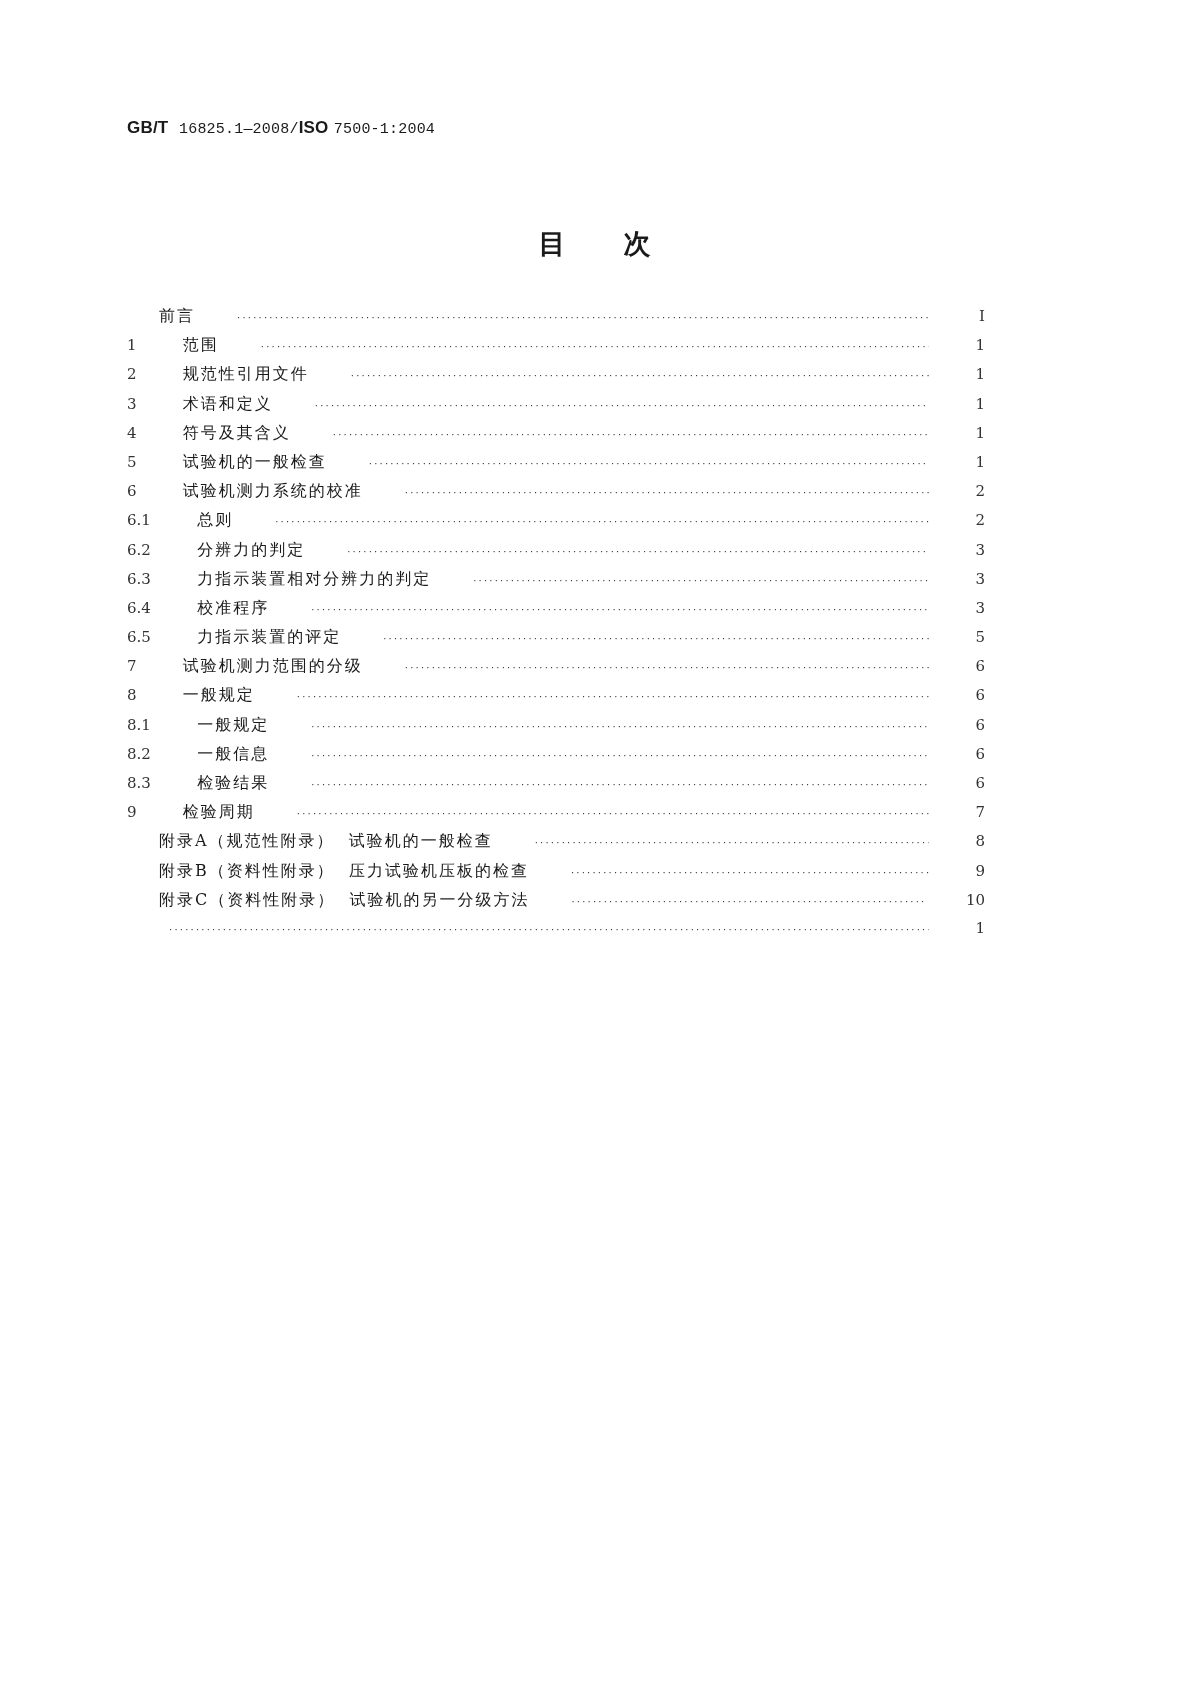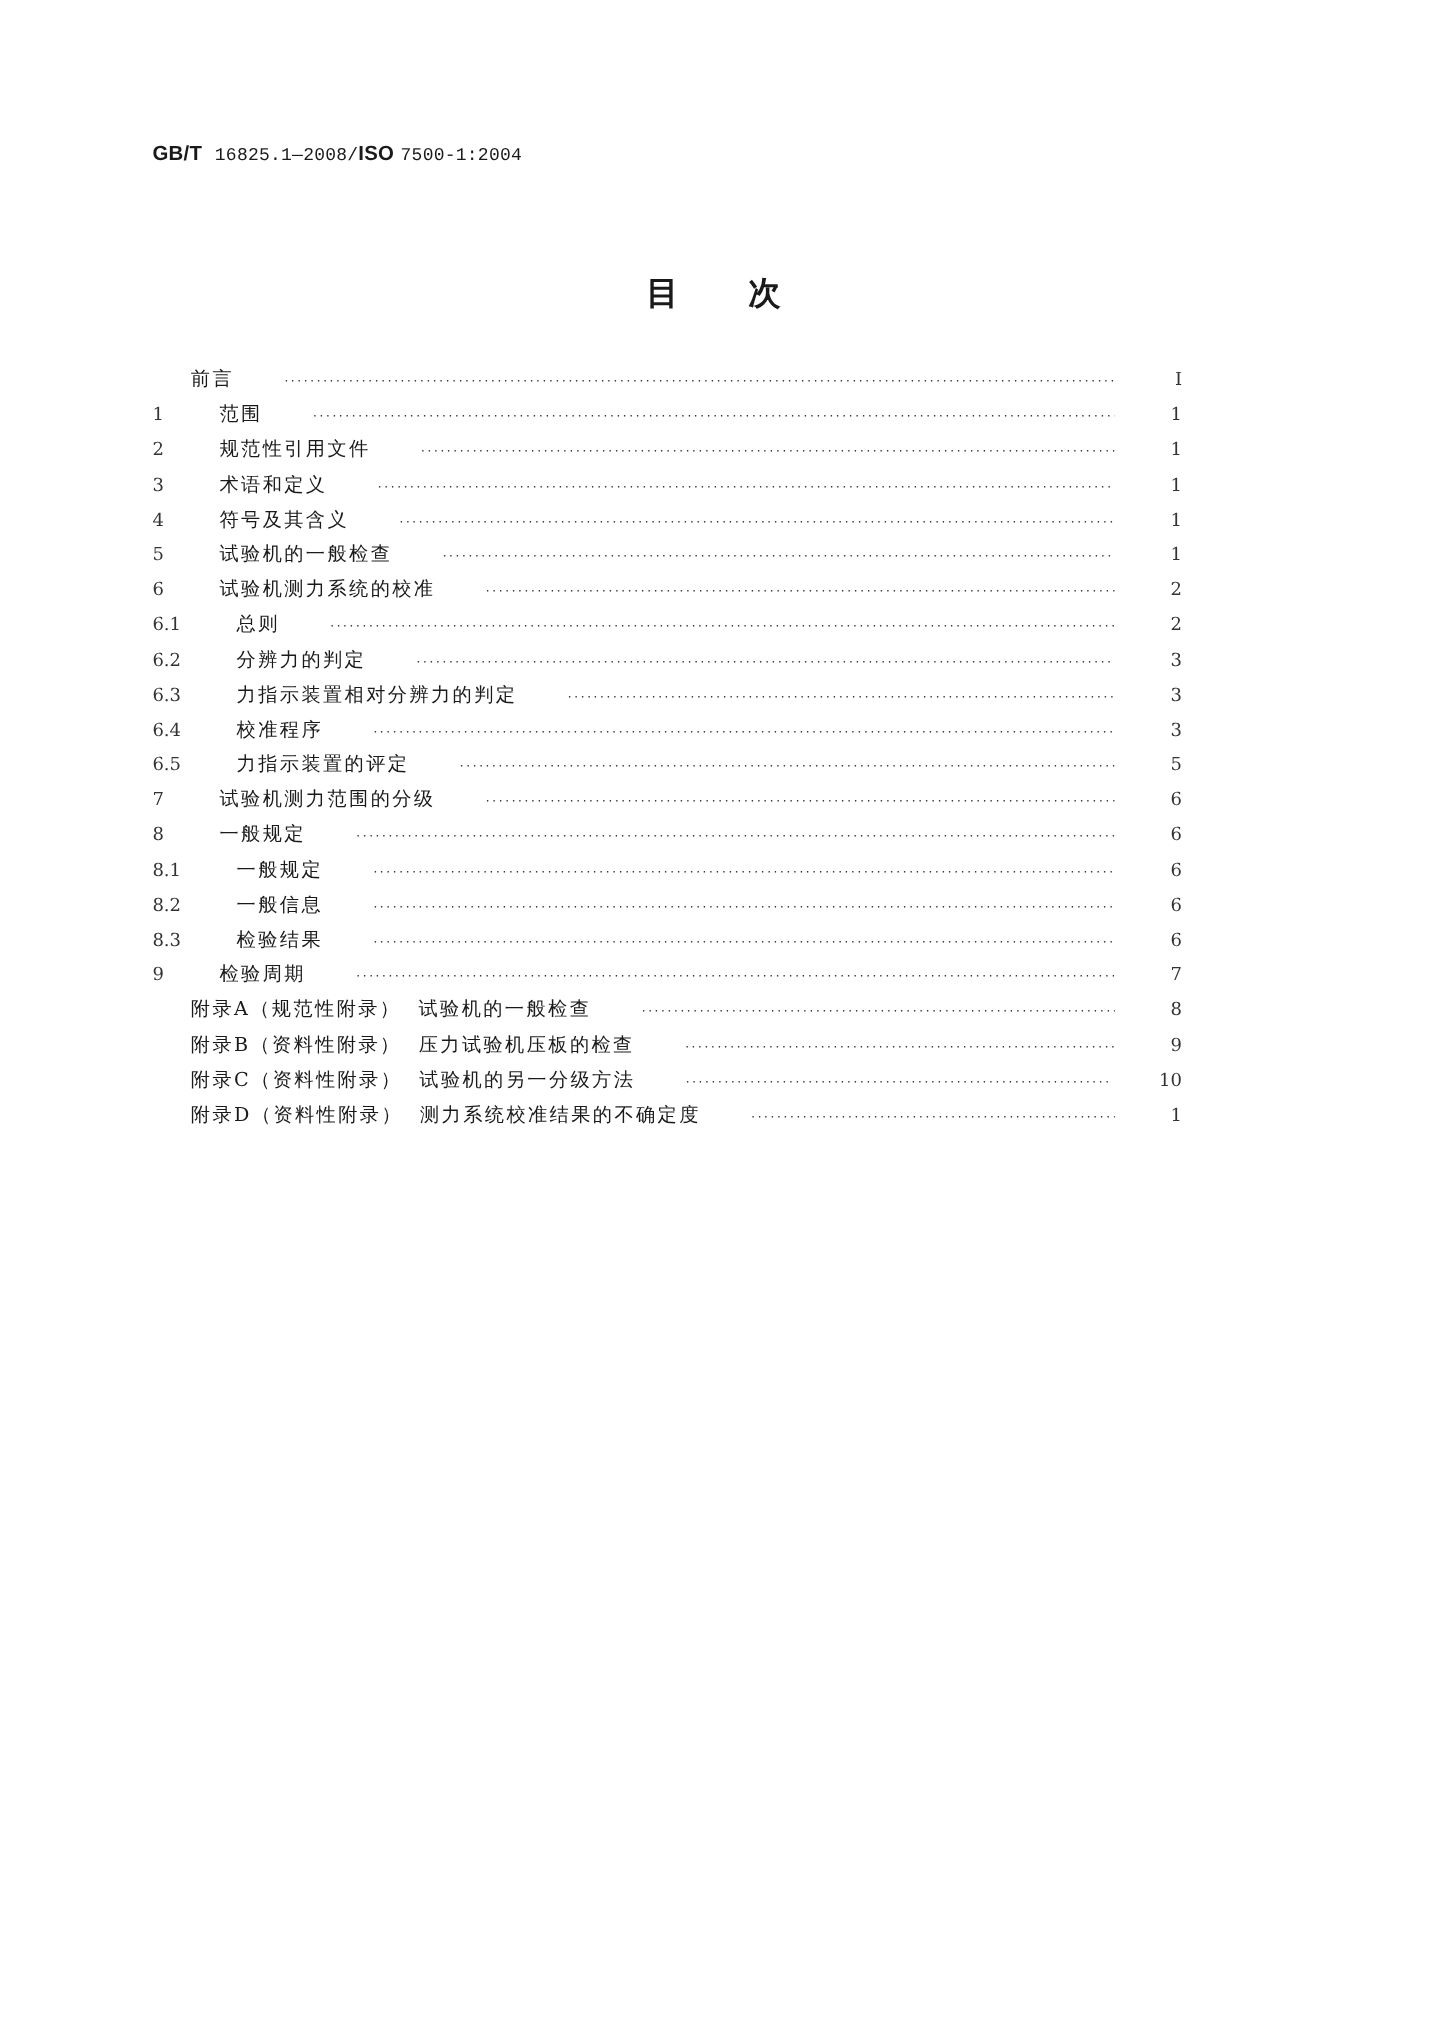--- a/index.html
+++ b/index.html
@@ -154,17 +154,16 @@
       <span class="page">9</span>
     </div>
     <div class="row">
       <span class="num"></span>
       <span class="label">附录C（资料性附录）  试验机的另一分级方法</span>
       <span class="dots"></span>
       <span class="page">10</span>
     </div>
     <div class="row">
       <span class="num"></span>
-      <span class="label">附录D（资料性附录）  测力系统校准结果的不确定度</span>
       <span class="dots"></span>
       <span class="page">1</span>
     </div>
   </div>
 
 </body></html>

